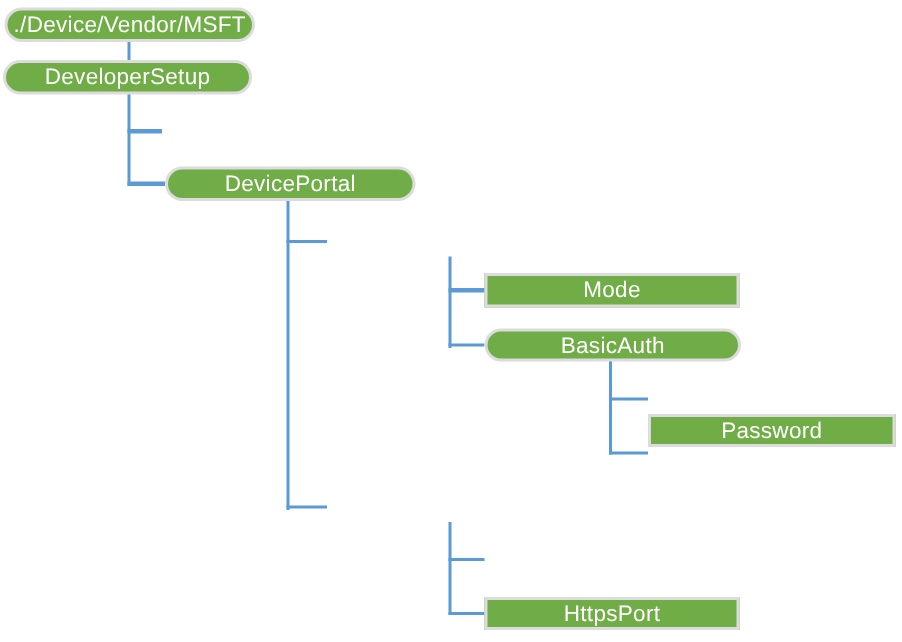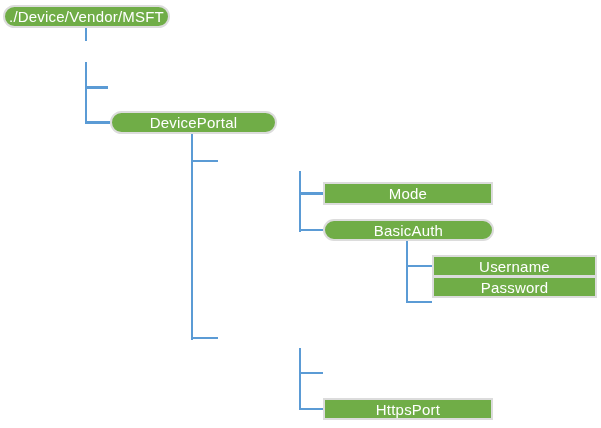--- a/index.html
+++ b/index.html
@@ -54,20 +54,20 @@
   <div class="conn h" style="left:298.75px; top:192.25px; width:24.25px;"></div>
   <div class="conn h" style="left:298.75px; top:228.75px; width:24.25px;"></div>
   <div class="conn v" style="left:405.75px; top:240px; height:63.25px;"></div>
   <div class="conn h" style="left:405.75px; top:264.75px; width:26.25px;"></div>
   <div class="conn h" style="left:405.75px; top:300.75px; width:26.25px;"></div>
   <div class="conn v" style="left:298.75px; top:348px; height:62.25px;"></div>
   <div class="conn h" style="left:298.75px; top:371.75px; width:24.25px;"></div>
   <div class="conn h" style="left:298.75px; top:407.75px; width:24.25px;"></div>
 
   <div class="node pill" style="left:3px;   top:5px;   width:167px; height:23px;">./Device/Vendor/MSFT</div>
+  <div class="node pill" style="left:2px;   top:40px;  width:166px; height:23px;">DeveloperSetup</div>
   <div class="node pill" style="left:110px; top:111px; width:167px; height:23px;">DevicePortal</div>
   <div class="node rect" style="left:323px; top:182px; width:170px; height:23px;">Mode</div>
   <div class="node pill" style="left:323px; top:219px; width:171px; height:22px;">BasicAuth</div>
-  <div class="node rect" style="left:432px; top:255px; width:165px; height:22px;">Username</div>
   <div class="node rect" style="left:432px; top:276px; width:165px; height:22px;">Password</div>
   <div class="node rect" style="left:323px; top:398px; width:170px; height:22px;">HttpsPort</div>
 
 </div>
 
 </body></html>

